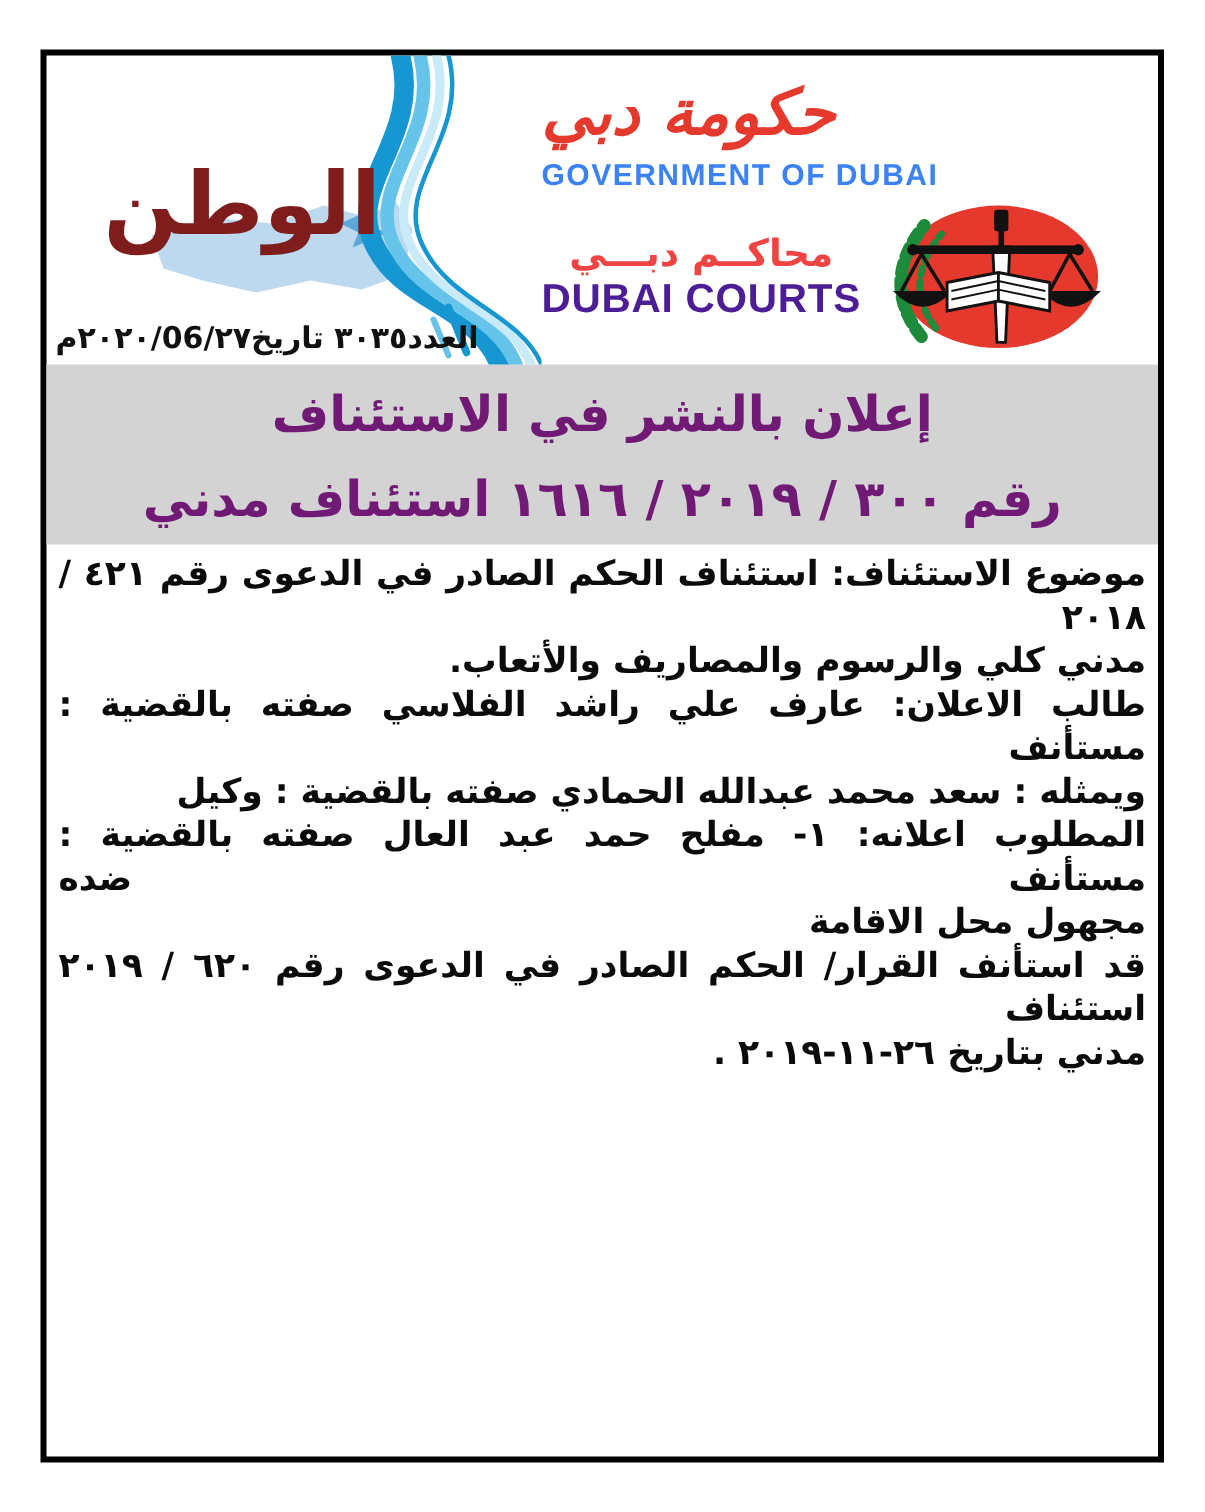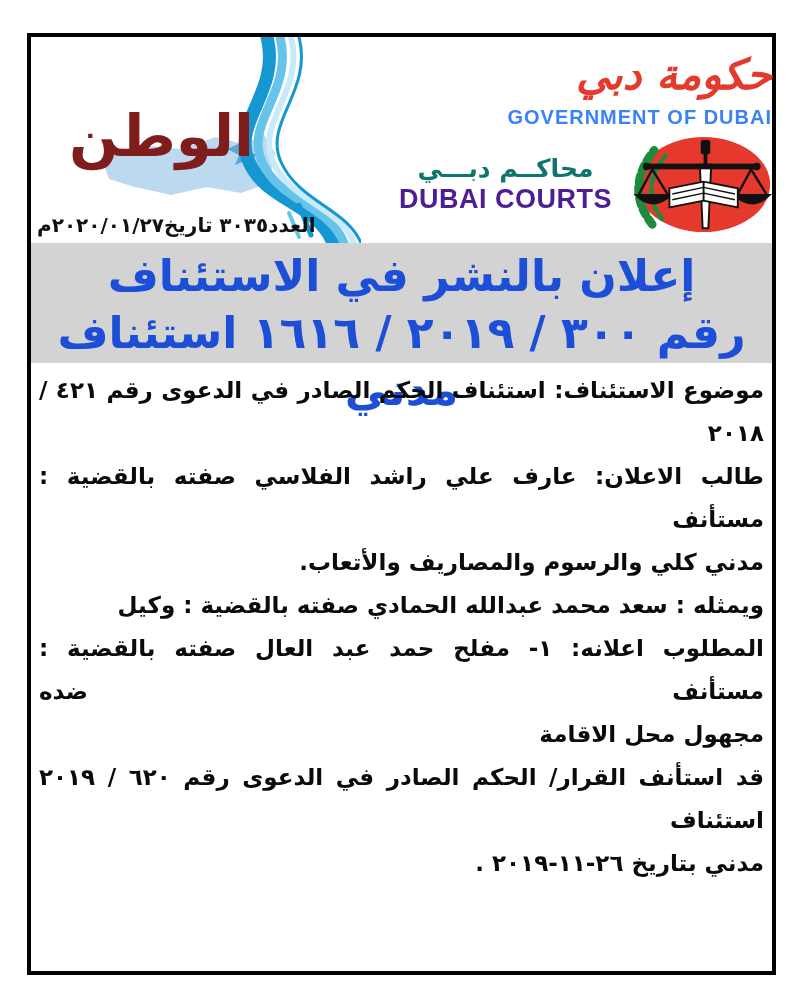--- a/index.html
+++ b/index.html
@@ -19,43 +19,43 @@
   .newspaper-name {
     position:absolute; left:38px; top:70px; z-index:2;
     font-size:58px; font-weight:bold; color:#7f1d1d; line-height:1;
     direction:rtl;
   }
   .issue-line {
     position:absolute; left:6px; bottom:6px; z-index:2;
     font-size:20px; font-weight:bold; color:#111; direction:rtl; white-space:nowrap;
   }
   .header-right {
-    flex:1; display:flex; flex-direction:column; align-items:flex-end;
+    flex:1; display:flex; flex-direction:column; align-items:flex-start;
     padding-top:10px;
   }
   .gov-ar {
     direction:rtl; font-size:42px; font-weight:bold; line-height:1.35;
     font-style:italic;
   }
   .gov-en {
     font-family:"Liberation Sans", sans-serif; font-size:20px; font-weight:bold;
     letter-spacing:1px; margin-top:2px;
   }
   .courts-row { display:flex; align-items:center; margin-top:6px; gap:8px; }
   .courts-names { text-align:center; }
-  .courts-ar { direction:rtl; font-size:25px; font-weight:bold; color:#0f766e; line-height:1.15; }
+  .courts-ar { direction:rtl; font-size:25px; font-weight:bold; color:#ef4444; line-height:1.15; }
   .courts-en { font-family:"Liberation Sans", sans-serif; font-size:27px; font-weight:900; color:#4c1d95; letter-spacing:0.5px; }
   
   .title-band {
     height:120px; text-align:center; direction:rtl; padding-top:4px;
   }
-  .title-line { font-size:44px; font-weight:bold; color:#1d4ed8; line-height:57px; }
+  .title-line { font-size:33px; font-weight:bold; color:#701a75; line-height:57px; }
   
   .body-text { padding:6px 8px 0 8px; direction:rtl; color:#0b0b0b; }
-  .line { font-size:23px; font-weight:bold; line-height:43px; text-align:right; }
+  .line { font-size:23px; font-weight:bold; line-height:29px; text-align:right; }
   .line.justify { text-align:justify; text-align-last:justify; }
 </style>
 </head>
 <body>
 
 <div class="page">
   <div class="frame">
 
     <div class="header">
 
@@ -68,21 +68,21 @@
           <g fill="none" stroke-linecap="round">
             <path d="M236 0 C250 55, 200 85, 218 125 C236 165, 285 165, 302 206" stroke="#1697d2" stroke-width="13"></path>
             <path d="M249 0 C263 55, 213 85, 231 125 C249 165, 297 167, 313 206" stroke="#66c3ea" stroke-width="9"></path>
             <path d="M260 0 C274 55, 224 85, 242 125 C260 165, 308 169, 323 206" stroke="#c9eaf8" stroke-width="6"></path>
             <path d="M268 0 C282 55, 232 85, 250 125 C268 165, 315 171, 330 206" stroke="#1697d2" stroke-width="3"></path>
             <path d="M268 168 l12 30" stroke="#1697d2" stroke-width="5"></path>
             <path d="M258 176 l10 24" stroke="#66c3ea" stroke-width="4"></path>
           </g>
         </svg>
         <div class="newspaper-name">الوطن</div>
-        <div class="issue-line">العدد٣٠٣٥ تاريخ٢٠٢٠/٠١/٢٧م</div>
+        <div class="issue-line">العدد٣٠٣٥ تاريخ٢٠٢٠/06/٢٧م</div>
       </div>
 
       <div class="header-right">
         <div class="gov-ar" style="color:#e6392d">حكومة دبي</div>
         <div class="gov-en" style="color:#3b82f6">GOVERNMENT OF DUBAI</div>
 
         <div class="courts-row">
           <div class="courts-names">
             <div class="courts-ar">محاكــم دبـــي</div>
             <div class="courts-en">DUBAI COURTS</div>
@@ -125,22 +125,22 @@
       </div>
     </div>
 
     <div class="title-band" style="background:#d3d3d3">
       <div class="title-line">إعلان بالنشر في الاستئناف</div>
       <div class="title-line">رقم ٣٠٠ / ٢٠١٩ / ١٦١٦ استئناف مدني</div>
     </div>
 
     <div class="body-text">
       <div class="line justify">موضوع الاستئناف: استئناف الحكم الصادر في الدعوى رقم ٤٢١ / ٢٠١٨</div>
+      <div class="line">مدني كلي والرسوم والمصاريف والأتعاب.</div>
       <div class="line justify">طالب الاعلان: عارف علي راشد الفلاسي صفته بالقضية : مستأنف</div>
-      <div class="line">مدني كلي والرسوم والمصاريف والأتعاب.</div>
       <div class="line">ويمثله : سعد محمد عبدالله الحمادي صفته بالقضية : وكيل</div>
       <div class="line justify">المطلوب اعلانه: ١- مفلح حمد عبد العال صفته بالقضية : مستأنف ضده</div>
       <div class="line">مجهول محل الاقامة</div>
       <div class="line justify">قد استأنف القرار/ الحكم الصادر في الدعوى رقم ٦٢٠ / ٢٠١٩ استئناف</div>
       <div class="line">مدني بتاريخ ٢٦-١١-٢٠١٩ .</div>
 
     </div>
 
   </div>
 </div>

